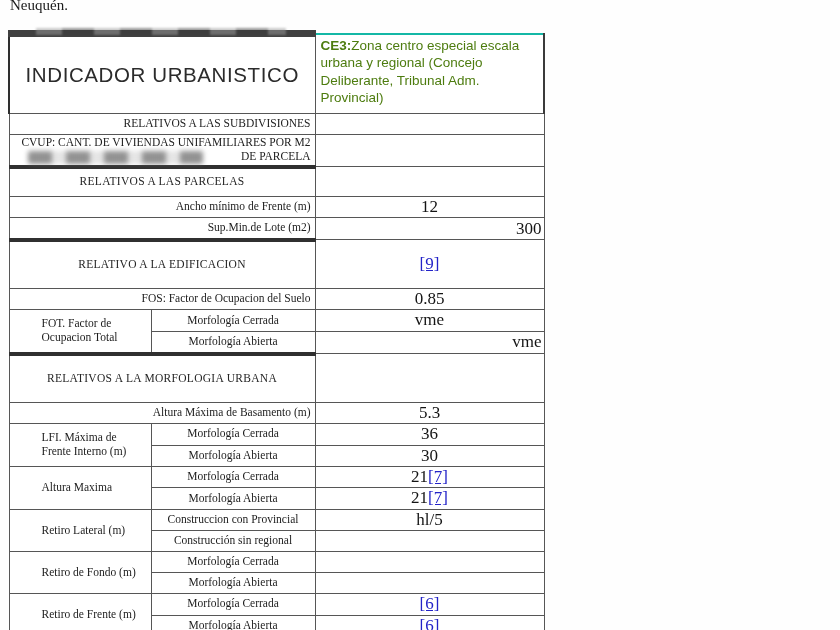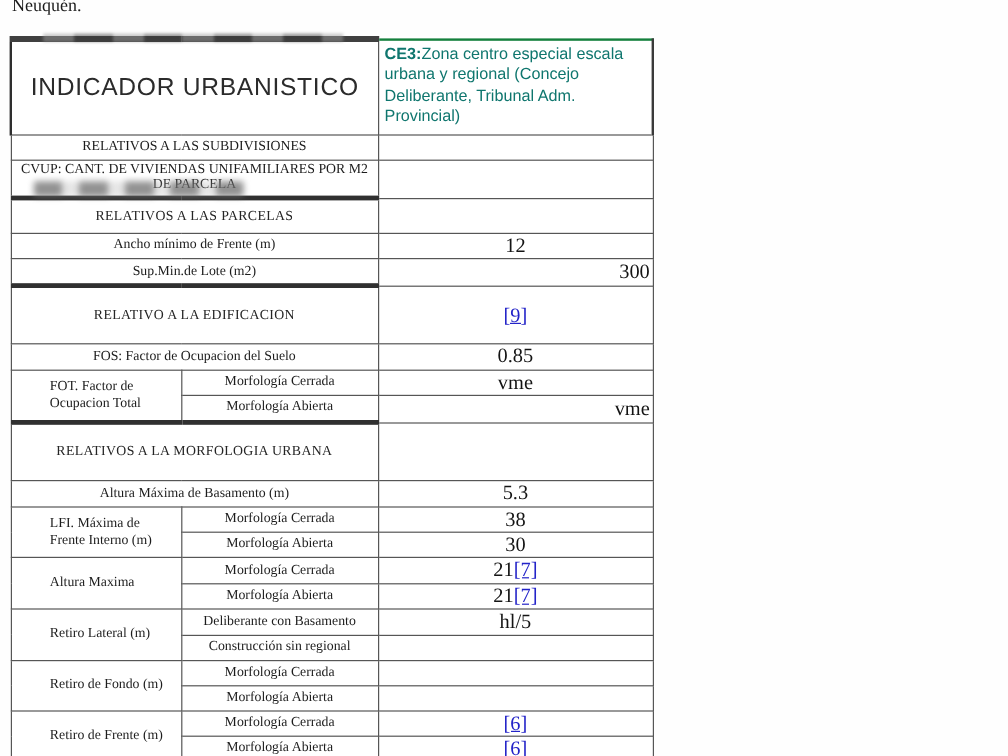--- a/index.html
+++ b/index.html
@@ -21,38 +21,38 @@
   }
   col.cA{width:142px;} col.cB{width:164px;} col.cC{width:229px;}
   td{
     border:1.4px solid #565656;
     font-size:11.5px;line-height:1.2;
     padding:1px 4px;vertical-align:middle;
     overflow:hidden;
   }
   
   td.header-title{
-    border-top:5px solid #404040;border-left:2px solid #2e2e2e;
+    border-top:7px solid #404040;border-left:2px solid #2e2e2e;
     font-family:"Liberation Sans", sans-serif;
     font-size:20.5px;letter-spacing:.6px;color:#2b2b2b;
     text-align:center;height:74px;
   }
   td.header-zone{
-    border-top:2px solid #15803d;border-right:2px solid #3a3a3a;
+    border-top:2px solid #14b8a6;border-right:2px solid #3a3a3a;
     font-family:"Liberation Sans", sans-serif;
-    font-size:13.5px;line-height:1.3;color:#0f766e;
+    font-size:13.5px;line-height:1.3;color:#4d7c0f;
     vertical-align:top;padding:2px 5px;height:74px;
   }
   td.header-zone b{font-weight:bold;}
   
   .tr-label>td{height:18px;}
   .tr-sub>td{height:18px;}
   .tr-section-sm>td{height:25px;}
   .tr-section-lg>td{height:44px;}
-  .cell-label{text-align:center;}
+  .cell-label{text-align:right;}
   .cell-section{text-align:center;letter-spacing:.3px;color:#252525;}
   .cell-group-label{text-align:left;vertical-align:middle;padding-left:32px;}
   .cell-sub{text-align:center;}
   .cell-value{
     text-align:center;font-size:17px;padding:0 2px;color:#141414;
   }
   .ref-link{color:#2323c8;text-decoration:underline;cursor:pointer;}
   
   tr.thick>td{border-bottom:4px solid #303030;}
   tr.thick>td.cell-value{border-bottom:1.4px solid #565656;text-align:right;}
@@ -130,38 +130,38 @@
           <td class="cell-section" colspan="2">RELATIVOS A LA MORFOLOGIA URBANA</td>
           <td class="cell-value"></td>
         </tr>
         <tr class="tr-label">
           <td class="cell-label" colspan="2">Altura Máxima de Basamento (m)</td>
           <td class="cell-value"><span>5.3</span></td>
         </tr>
         <tr class="tr-sub">
           <td class="cell-group-label" rowspan="2">LFI. Máxima de Frente Interno (m)</td>
           <td class="cell-sub">Morfología Cerrada</td>
-          <td class="cell-value"><span>38</span></td>
+          <td class="cell-value"><span>36</span></td>
         </tr>
         <tr class="tr-sub">
           <td class="cell-sub">Morfología Abierta</td>
           <td class="cell-value"><span>30</span></td>
         </tr>
         <tr class="tr-sub">
           <td class="cell-group-label" rowspan="2">Altura Maxima</td>
           <td class="cell-sub">Morfología Cerrada</td>
           <td class="cell-value"><span>21</span><span class="ref-link">[7]</span></td>
         </tr>
         <tr class="tr-sub">
           <td class="cell-sub">Morfología Abierta</td>
           <td class="cell-value"><span>21</span><span class="ref-link">[7]</span></td>
         </tr>
         <tr class="tr-sub">
           <td class="cell-group-label" rowspan="2">Retiro Lateral (m)</td>
-          <td class="cell-sub">Deliberante con Basamento</td>
+          <td class="cell-sub">Construccion con Provincial</td>
           <td class="cell-value"><span>hl/5</span></td>
         </tr>
         <tr class="tr-sub">
           <td class="cell-sub">Construcción sin regional</td>
           <td class="cell-value"></td>
         </tr>
         <tr class="tr-sub">
           <td class="cell-group-label" rowspan="2">Retiro de Fondo (m)</td>
           <td class="cell-sub">Morfología Cerrada</td>
           <td class="cell-value"></td>

